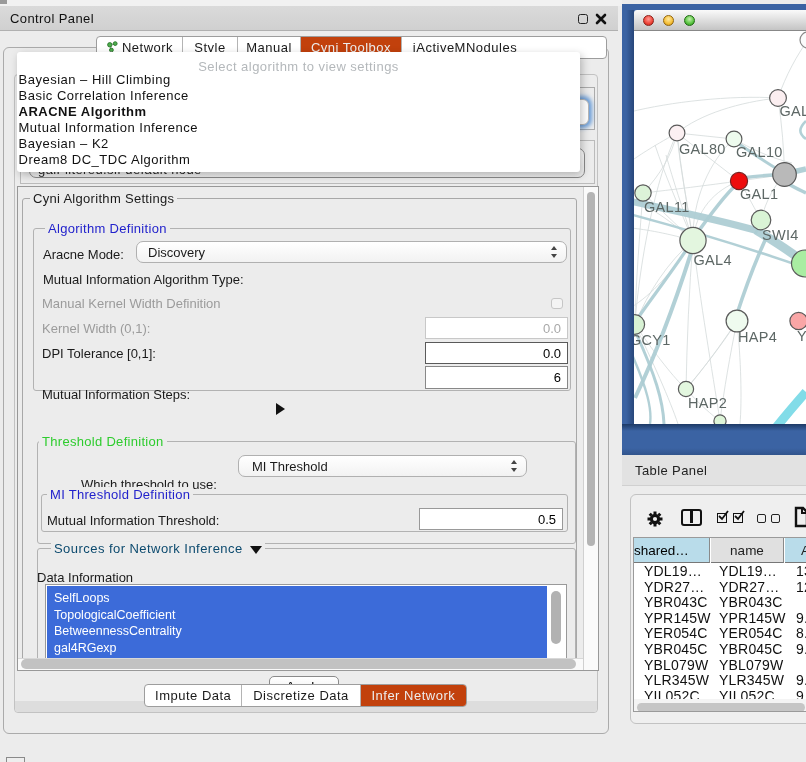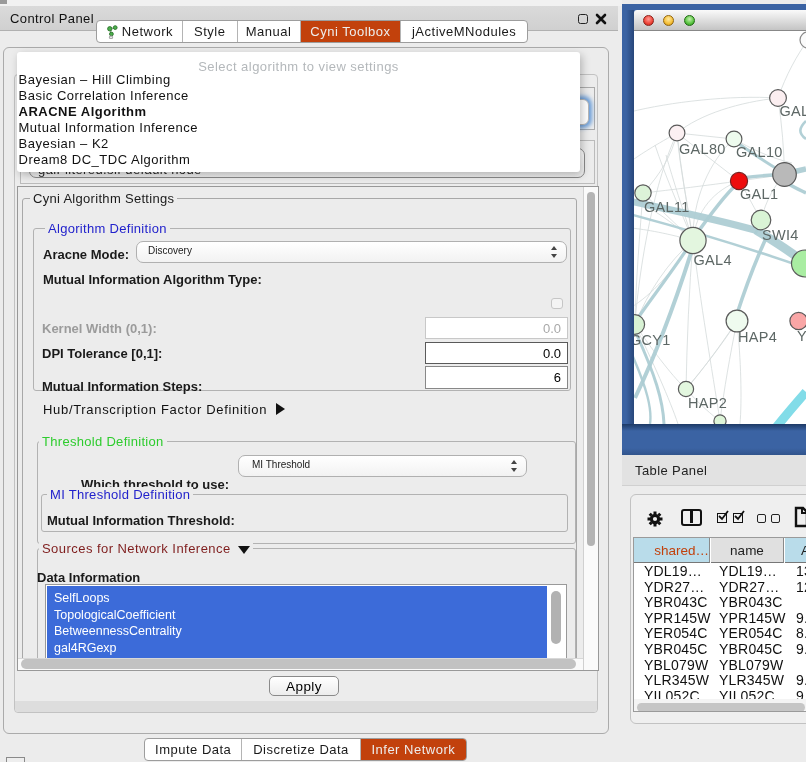--- a/index.html
+++ b/index.html
@@ -1,21 +1,21 @@
 <!DOCTYPE html>
 <html><head><meta charset="utf-8">
 <style>
 *{margin:0;padding:0;box-sizing:border-box}
 html,body{width:806px;height:762px;overflow:hidden}
 body{font-family:"Liberation Sans",sans-serif;background:#ececec;position:relative}
 .abs{position:absolute}
 .fs{position:absolute;border:1px solid #b2b2b2;border-radius:3px}
 .fs>span{position:absolute;top:-8px;background:#ececec;padding:0 3px;font-size:13px;line-height:15px;white-space:nowrap;letter-spacing:.3px}
-.lbl{position:absolute;font-size:13px;font-weight:bold;color:#1a1a1a;white-space:nowrap}
-.combo{position:absolute;background:linear-gradient(#ffffff,#f2f2f2);border:1px solid #b0b0b0;border-radius:7px;font-size:10px;color:#1a1a1a}
+.lbl{position:absolute;font-size:13px;font-weight:normal;color:#1a1a1a;white-space:nowrap}
+.combo{position:absolute;background:linear-gradient(#ffffff,#f2f2f2);border:1px solid #b0b0b0;border-radius:7px;font-size:13px;color:#1a1a1a}
 .combo .tx{position:absolute;left:11px;top:3px}
 .arr{position:absolute;right:8px;top:50%;width:7px;height:14px;margin-top:-7px}
 .arr:before,.arr:after{content:"";position:absolute;left:0;border-left:3.5px solid transparent;border-right:3.5px solid transparent}
 .arr:before{top:1px;border-bottom:4.5px solid #444}
 .arr:after{bottom:1px;border-top:4.5px solid #444}
 .fld{position:absolute;background:#fff;font-size:13px;text-align:right;padding:3px 6px 0 0}
 .seg{position:absolute;display:flex;height:23px;border:1px solid #9d9d9d;border-radius:4px;background:#fff;overflow:hidden;font-size:13px}
 .seg>div{display:flex;align-items:center;justify-content:center;border-right:1px solid #b4b4b4;color:#1a1a1a;letter-spacing:.5px}
 .seg>div:last-child{border-right:none}
 .seg>div.sel{background:#c2410c;color:#ededed}
@@ -37,21 +37,21 @@
 <div class="abs" style="left:14px;top:74px;width:584px;height:639px;border:1px solid #c2c2c2;border-radius:4px;background:#ececec"></div>
 <div class="abs" style="left:15px;top:701px;width:582px;height:11px;background:#dddddd;border-radius:0 0 4px 4px"></div>
 
 <div class="abs" style="left:20px;top:87px;width:575px;height:43px;border:1px solid #ababab"></div>
 <div class="abs" style="left:27px;top:99px;width:562px;height:26px;border:1px solid #b6b6b6;border-radius:6px;background:#fff;box-shadow:0 0 4px 2.5px rgba(75,139,212,.8)"></div>
 <div class="abs" style="left:20px;top:140px;width:575px;height:44px;border:1px solid #bbb"></div>
 <div class="abs" style="left:29px;top:148px;width:556px;height:30px;border:1px solid #8a8a8a;border-radius:7px;background:linear-gradient(#fff,#ededed);overflow:hidden">
     <span style="position:absolute;left:8px;top:13px;font-size:13px;color:#2a2a2a;letter-spacing:.4px">galFiltered.sif default node</span>
   </div>
 
-<div class="seg" style="left:96px;top:20px;width:432px">
+<div class="seg" style="left:96px;top:36px;width:511px">
   <div style="width:86px"><svg width="13" height="14" viewBox="0 0 13 14" style="margin-right:3px">
         <path d="M4 4 L8.6 2.6 M4 4 L5.2 8.6 M5.2 8.6 L4.6 12" stroke="#999" stroke-width="1"></path>
         <circle cx="3.8" cy="3.8" r="2.2" fill="#4cae4c" stroke="#2a732a" stroke-width=".9"></circle>
         <circle cx="9.2" cy="2.6" r="1.9" fill="#4cae4c" stroke="#2a732a" stroke-width=".9"></circle>
         <circle cx="5.4" cy="9" r="1.9" fill="#4cae4c" stroke="#2a732a" stroke-width=".9"></circle>
         <path d="M3.4 12.4 a1.6 1.6 0 1 0 3.2 0 a1.6 1.6 0 1 0 -3.2 0" fill="#e8e8e8" stroke="#888" stroke-width=".9"></path>
       </svg>Network</div>
   <div style="width:55px">Style</div>
   <div style="width:63px">Manual</div>
   <div class="sel" style="width:101px">Cyni Toolbox</div>
@@ -66,59 +66,60 @@
       </div>
   <div class="fs" style="left:15px;top:41px;width:538px;height:163px">
         <span style="left:11px;color:#2222cc">Algorithm Definition</span>
       </div>
   <div class="lbl" style="left:25px;top:60px">Aracne Mode:</div>
   <div class="combo" style="left:118px;top:54px;width:431px;height:22px">
         <span class="tx">Discovery</span>
         <span class="arr"></span>
       </div>
   <div class="lbl" style="left:25px;top:85px">Mutual Information Algorithm Type:</div>
+  <div class="lbl" style="left:24px;top:109px;color:#9b9b9b">Manual Kernel Width Definition</div>
   <div class="abs" style="left:533px;top:111px;width:12px;height:11px;border:1px solid #c6c6c6;border-radius:3px;background:#f4f4f4"></div>
   <div class="lbl" style="left:24px;top:134px;color:#9b9b9b">Kernel Width (0,1):</div>
   <div class="fld" style="left:407px;top:130px;width:143px;height:22px;border:1px solid #c8c8c8;color:#a8a8a8">0.0</div>
   <div class="lbl" style="left:24px;top:159px">DPI Tolerance [0,1]:</div>
   <div class="fld" style="left:407px;top:155px;width:143px;height:22px;border:1.5px solid #5a5a5a;color:#000">0.0</div>
-  <div class="lbl" style="left:24px;top:192px">Mutual Information Steps:</div>
+  <div class="lbl" style="left:24px;top:200px">Mutual Information Steps:</div>
   <div class="fld" style="left:407px;top:179px;width:143px;height:23px;border:1px solid #888;color:#000">6</div>
-  <div class="abs" style="left:25px;top:215px;font-size:13px;font-weight:500;color:#111;white-space:nowrap;letter-spacing:.68px">Hub/Transcription Factor Definition</div>
   <div class="abs" style="left:258px;top:216px;width:0;height:0;border-top:6.5px solid transparent;border-bottom:6.5px solid transparent;border-left:9px solid #111"></div>
   <div class="fs" style="left:19px;top:254px;width:539px;height:103px">
         <span style="left:1px;color:#2ecc2e">Threshold Definition</span>
       </div>
   <div class="lbl" style="left:63px;top:290px">Which threshold to use:</div>
   <div class="combo" style="left:220px;top:268px;width:289px;height:22px">
         <span class="tx" style="left:13px">MI Threshold</span>
         <span class="arr"></span>
       </div>
   <div class="fs" style="left:23px;top:307px;width:527px;height:38px">
         <span style="left:5px;color:#2222cc">MI Threshold Definition</span>
       </div>
   <div class="lbl" style="left:29px;top:326px">Mutual Information Threshold:</div>
+  <div class="fld" style="left:401px;top:321px;width:144px;height:22px;border:1px solid #999;color:#000">0.5</div>
   <div class="fs" style="left:19px;top:361px;width:539px;height:130px">
-        <span style="left:1px;color:#7f1d1d;letter-spacing:.45px">Sources for Network Inference <i style="display:inline-block;border-left:6px solid transparent;border-right:6px solid transparent;border-top:8px solid #111;vertical-align:middle;margin-left:3px"></i></span>
+        <span style="left:13px;color:#0c4a6e;letter-spacing:.45px">Sources for Network Inference <i style="display:inline-block;border-left:6px solid transparent;border-right:6px solid transparent;border-top:8px solid #111;vertical-align:middle;margin-left:3px"></i></span>
       </div>
   <div class="lbl" style="left:19px;top:383px">Data Information</div>
   <div class="abs" style="left:27px;top:397px;width:522px;height:75px;border:1px solid #999;background:#fff">
     <div class="abs" style="left:1px;top:1px;width:500px;height:72px;background:#3c6bd9;color:#fff;font-size:12.5px;line-height:16.6px;padding:4px 0 0 7px">SelfLoops<br>TopologicalCoefficient<br>BetweennessCentrality<br>gal4RGexp</div>
     <div class="abs" style="left:505px;top:6px;width:10px;height:53px;background:#b2b2b2;border-radius:6px"></div>
   </div>
 
   <div class="abs" style="left:565px;top:0;width:17px;height:485px;background:#fafafa;border-left:1px solid #d0d0d0"></div>
   <div class="abs" style="left:569px;top:5px;width:8px;height:354px;background:#b4b4b4;border-radius:5px"></div>
   <div class="abs" style="left:0;top:471px;width:565px;height:14px;background:#fafafa;border-top:1px solid #d8d8d8"></div>
   <div class="abs" style="left:3px;top:472px;width:555px;height:10px;background:#c2c2c2;border-radius:5px"></div>
 </div>
 </div>
 
 <div class="abs" style="left:269px;top:676px;width:70px;height:20px;border:1px solid #8a8a8a;border-radius:5px;background:linear-gradient(#fff,#ececec);font-size:13.5px;text-align:center;line-height:19px;letter-spacing:.4px">Apply</div>
-<div class="seg" style="left:144px;top:738px;width:323px">
+<div class="seg" style="left:144px;top:684px;width:323px">
   <div style="width:98px">Impute Data</div>
   <div style="width:119px">Discretize Data</div>
   <div class="sel" style="width:106px">Infer Network</div>
 </div>
 <div class="abs" style="left:6px;top:757px;width:19px;height:10px;border:1.5px solid #8a8a8a;background:#eee"></div>
 
 <div class="abs" style="left:17px;top:52px;width:563px;height:120px;background:#fff;border-radius:3px;box-shadow:2px 3px 8px rgba(0,0,0,.25);z-index:50">
   <div style="text-align:center;font-size:13px;color:#b4b8bb;padding-top:7px;height:20px;letter-spacing:.45px">Select algorithm to view settings</div>
   <div style="font-size:13px;color:#111;line-height:15.9px;padding-left:1.5px;letter-spacing:.5px">Bayesian – Hill Climbing<br>Basic Correlation Inference<br><b>ARACNE Algorithm</b><br>Mutual Information Inference<br>Bayesian – K2<br>Dream8 DC_TDC Algorithm</div>
 </div>
@@ -246,21 +247,21 @@
     <path d="M2 6 L5 9 L11 1" stroke="#111" stroke-width="1.8" fill="none"></path>
   </svg>
 <div class="abs" style="left:757px;top:514px;width:9px;height:9px;border:1.4px solid #222;border-radius:2px"></div>
 <div class="abs" style="left:771px;top:514px;width:9px;height:9px;border:1.4px solid #222;border-radius:2px"></div>
 <svg class="abs" style="left:794px;top:506px" width="14" height="22" viewBox="0 0 14 22">
     <path d="M2 2 H9 L13 6 V20 H2 Z" fill="#efefef" stroke="#111" stroke-width="2.4"></path>
     <path d="M8 2 V7 H13" fill="none" stroke="#111" stroke-width="2"></path>
   </svg>
 
 <div class="abs" style="left:633px;top:537px;width:173px;height:175px;border:1px solid #9a9a9a;border-right:none;background:#fff;overflow:hidden">
-  <div class="abs" style="left:0;top:0;width:76px;height:25px;background:#b9dcea;border-right:1px solid #8a8a8a;border-bottom:1px solid #777;font-size:13.5px;color:#c2410c;text-align:right;line-height:25px">shared…</div>
+  <div class="abs" style="left:0;top:0;width:76px;height:25px;background:#b9dcea;border-right:1px solid #8a8a8a;border-bottom:1px solid #777;font-size:13.5px;color:#000000;text-align:left;line-height:25px">shared…</div>
   <div class="abs" style="left:77px;top:0;width:73px;height:25px;background:#e0e0e0;border-right:1px solid #8a8a8a;border-bottom:1px solid #777;font-size:13.5px;color:#222;text-align:center;line-height:25px">name</div>
   <div class="abs" style="left:151px;top:0;width:22px;height:25px;background:#b9dcea;border-bottom:1px solid #777;font-size:13.5px;color:#222;padding-left:16px;line-height:25px">A</div>
   <div class="abs" style="left:10px;top:26px;font-size:14px;color:#111;line-height:15.6px;white-space:pre;letter-spacing:.2px">YDL19…
 YDR27…
 YBR043C
 YPR145W
 YER054C
 YBR045C
 YBL079W
 YLR345W

